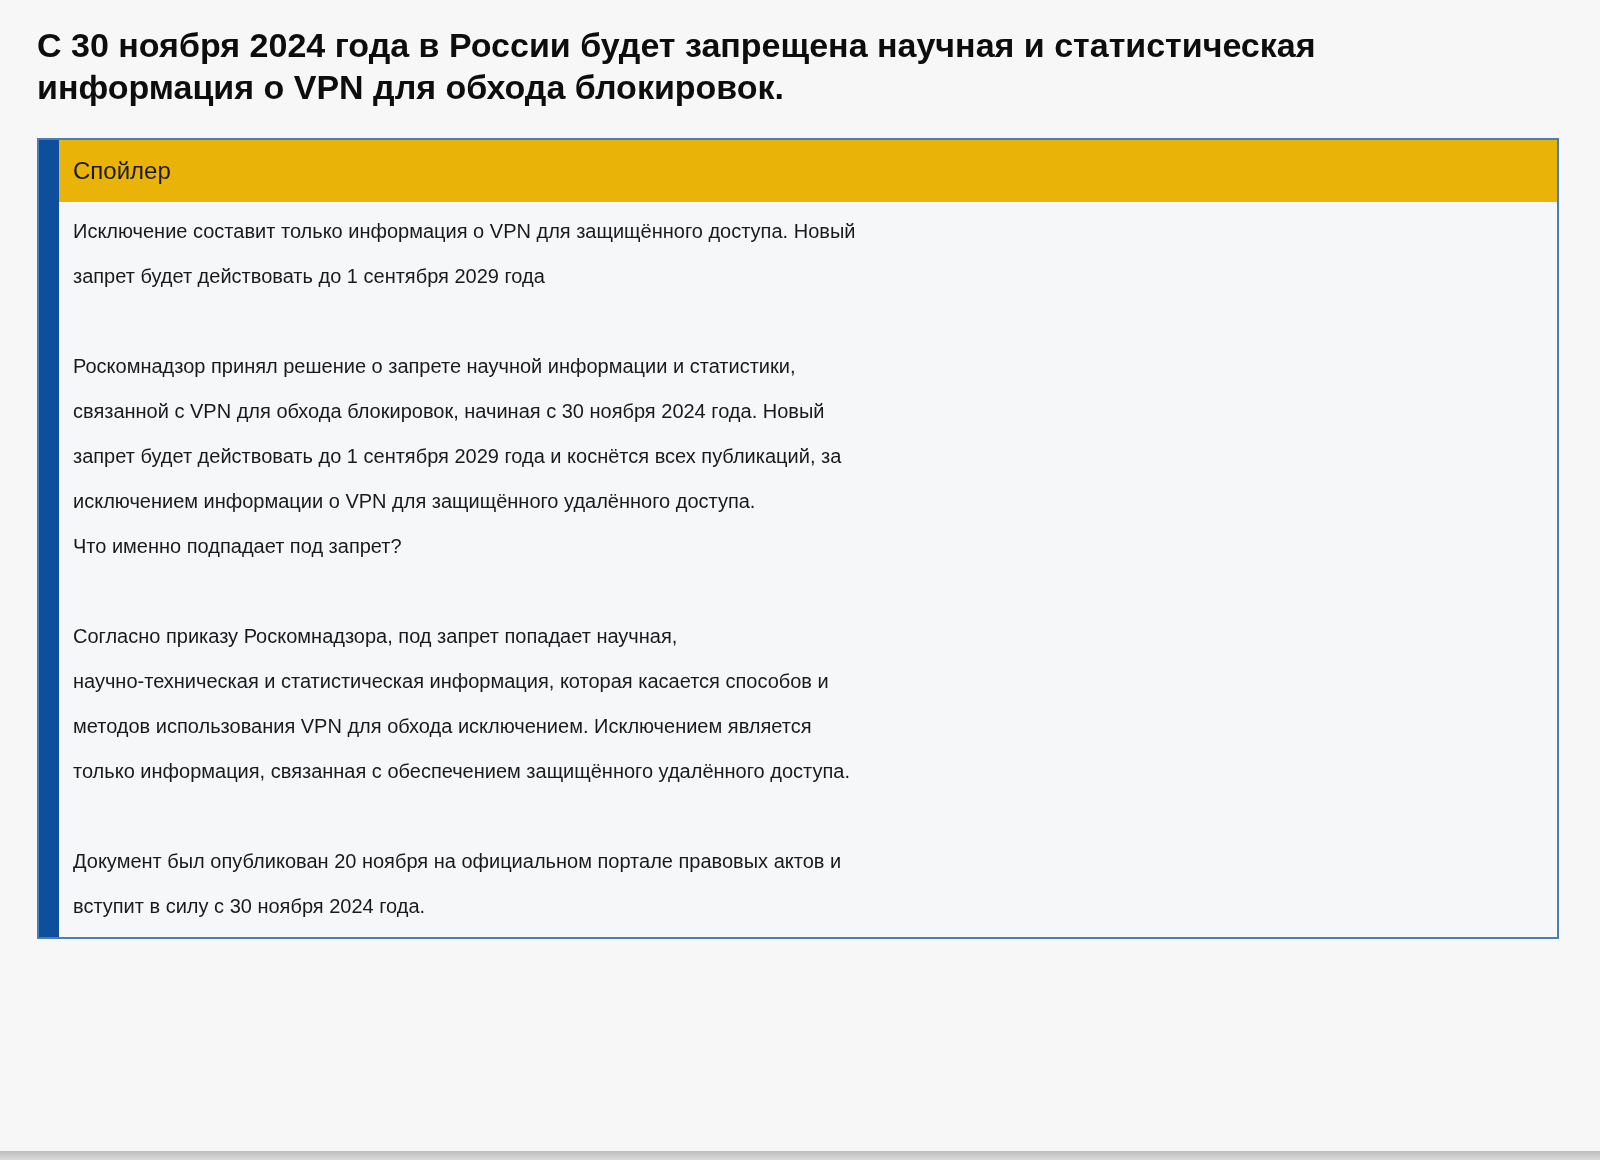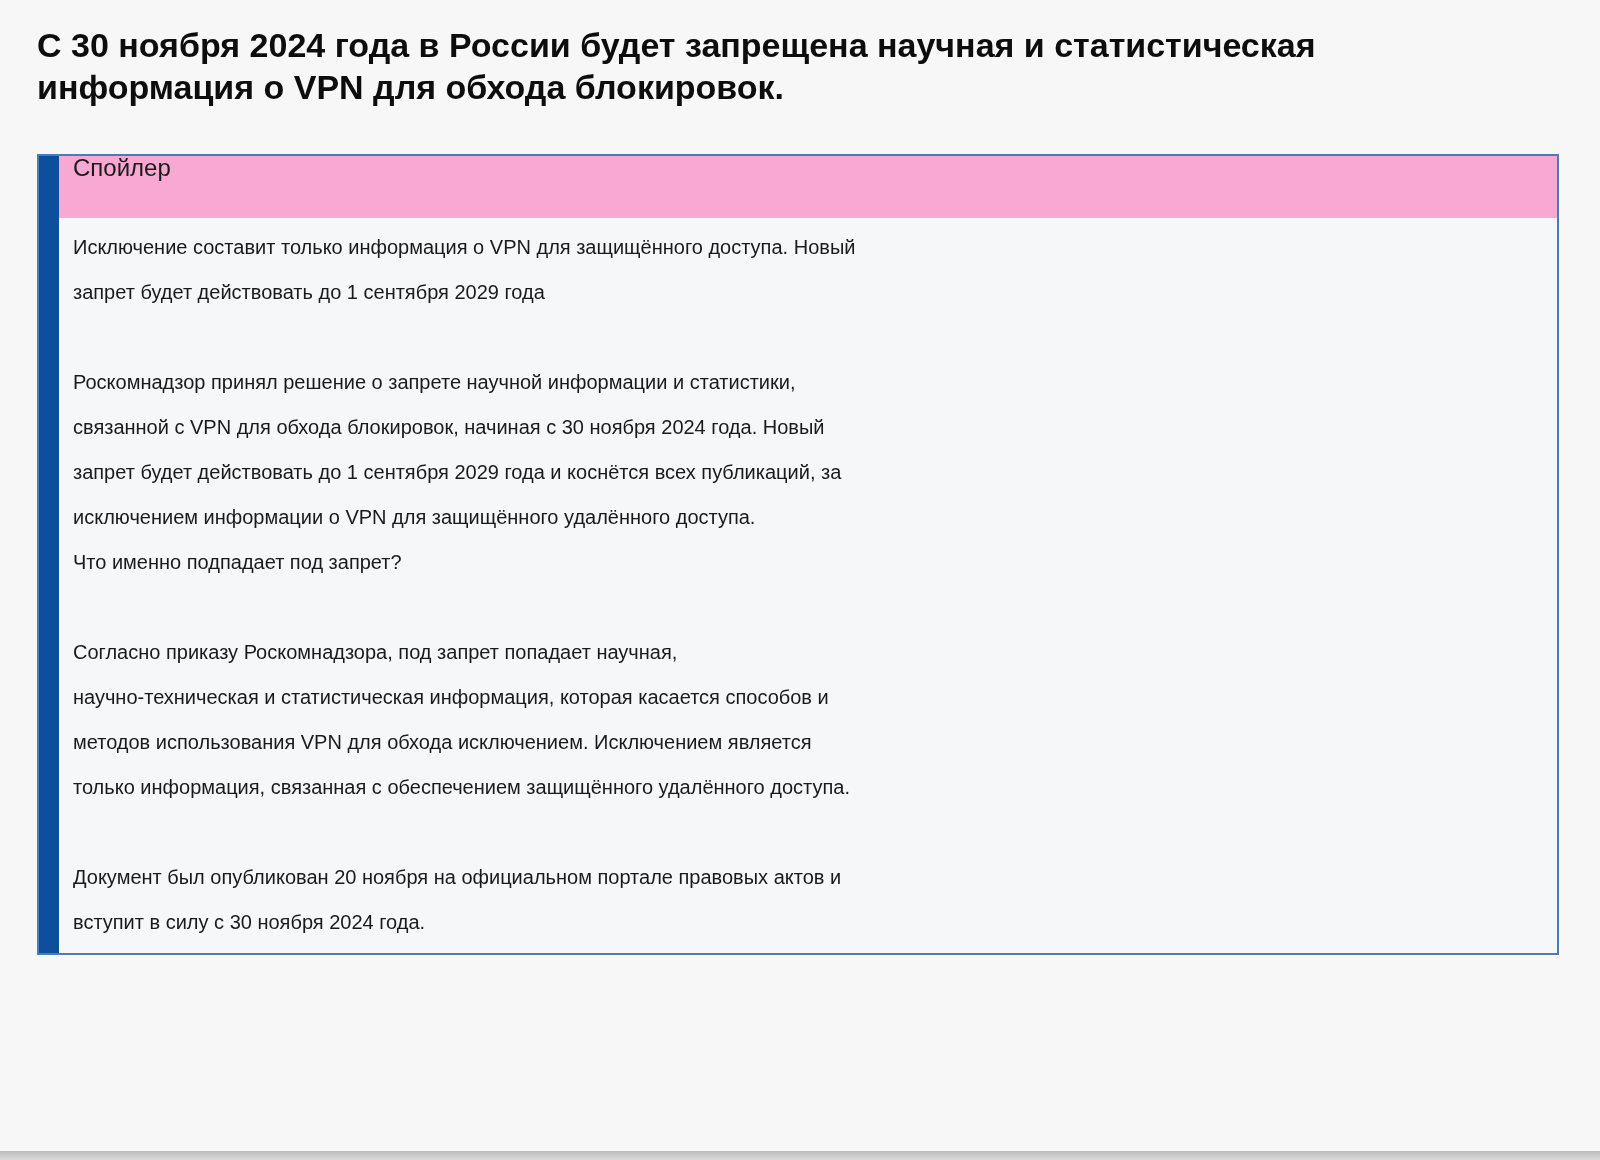--- a/index.html
+++ b/index.html
@@ -13,21 +13,21 @@
     overflow: hidden;
   }
   .post {
     padding: 24px 40px 0 37px;
   }
   .post-title {
     font-size: 34px;
     line-height: 42px;
     font-weight: 700;
     color: #0d0d0d;
-    margin: 0 0 46px 0;
+    margin: 0 0 30px 0;
     white-space: pre-line;
     letter-spacing: 0;
   }
   .spoiler-block {
     width: 1522px;
     max-width: 100%;
     border: 2px solid #4a7db6;
     background: #f6f7f9;
     display: flex;
     align-items: stretch;
@@ -36,23 +36,23 @@
     flex: none;
     width: 20px;
     background: #0d4f9c;
   }
   .spoiler-main {
     flex: 1;
     min-width: 0;
   }
   .spoiler-toggle {
     height: 62px;
-    background: #f9a8d4;
+    background: #eab308;
     display: flex;
-    align-items: flex-start;
+    align-items: center;
     padding: 0 14px;
     cursor: pointer;
   }
   .spoiler-label {
     font-size: 24px;
     line-height: 1;
     color: #1b1b1b;
   }
   .spoiler-content {
     padding: 7px 12px 0 14px;

